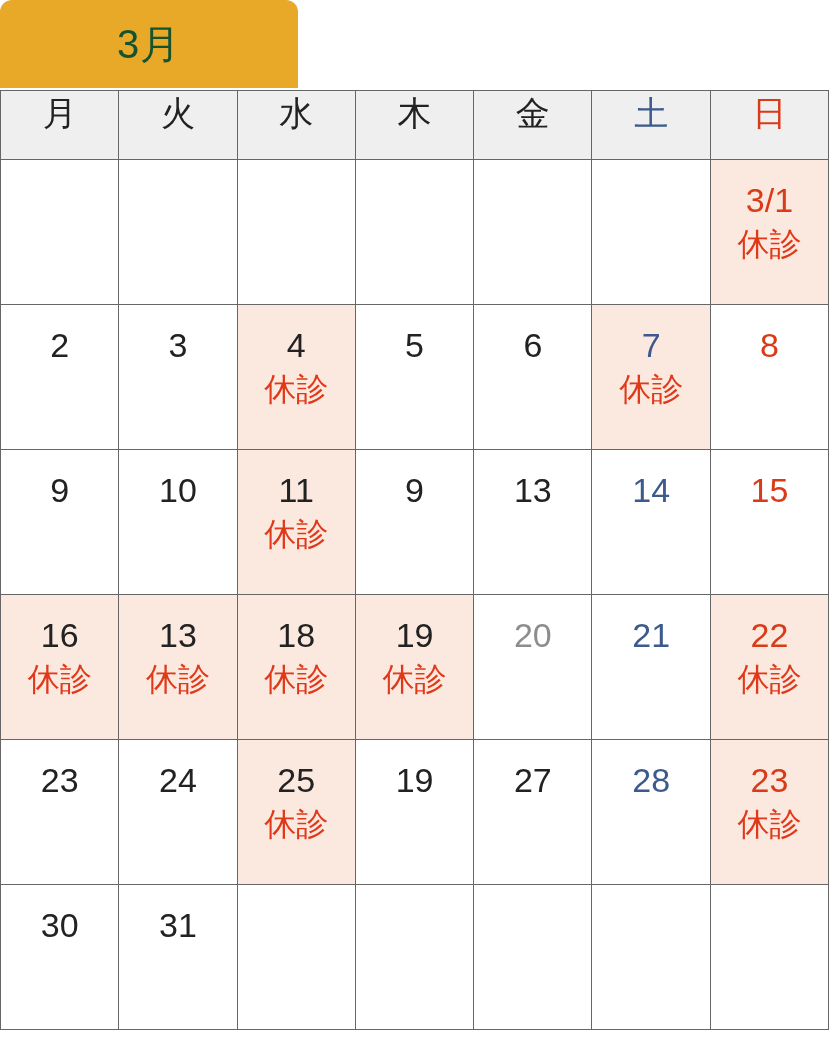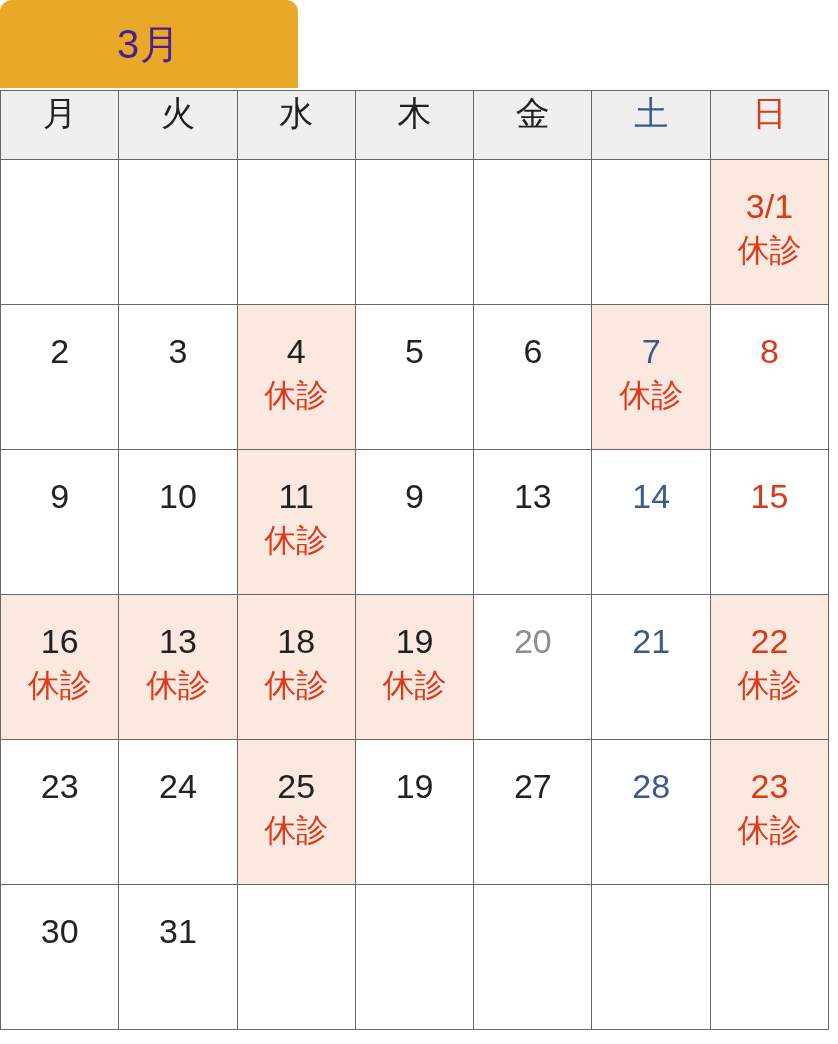--- a/index.html
+++ b/index.html
@@ -27,21 +27,21 @@
     top: 0;
     width: 298px;
     height: 88px;
     background: #e8a828;
     border-radius: 12px 12px 0 0;
     display: flex;
     align-items: center;
     justify-content: center;
   }
   .month-tab .month-label {
-    color: #4c1d95;
+    color: #14532d;
     font-size: 40px;
     line-height: 1;
     letter-spacing: 1px;
   }
 
   
   table.cal {
     position: absolute;
     left: 0;
     top: 90px;
@@ -73,21 +73,21 @@
   tbody td {
     height: 144px;
     background: #ffffff;
   }
   tbody td.closed { background: #fbe8df; }
 
   .daynum {
     display: block;
     font-size: 34px;
     line-height: 1.25;
-    padding-top: 25px;
+    padding-top: 19px;
     color: #222222;
   }
   .daynum.sat { color: #3c5a8c; }
   .daynum.sun { color: #d93b18; }
   .daynum.holiday { color: #8d8d8d; }
 
   .note {
     display: block;
     font-size: 32px;
     line-height: 1.25;

